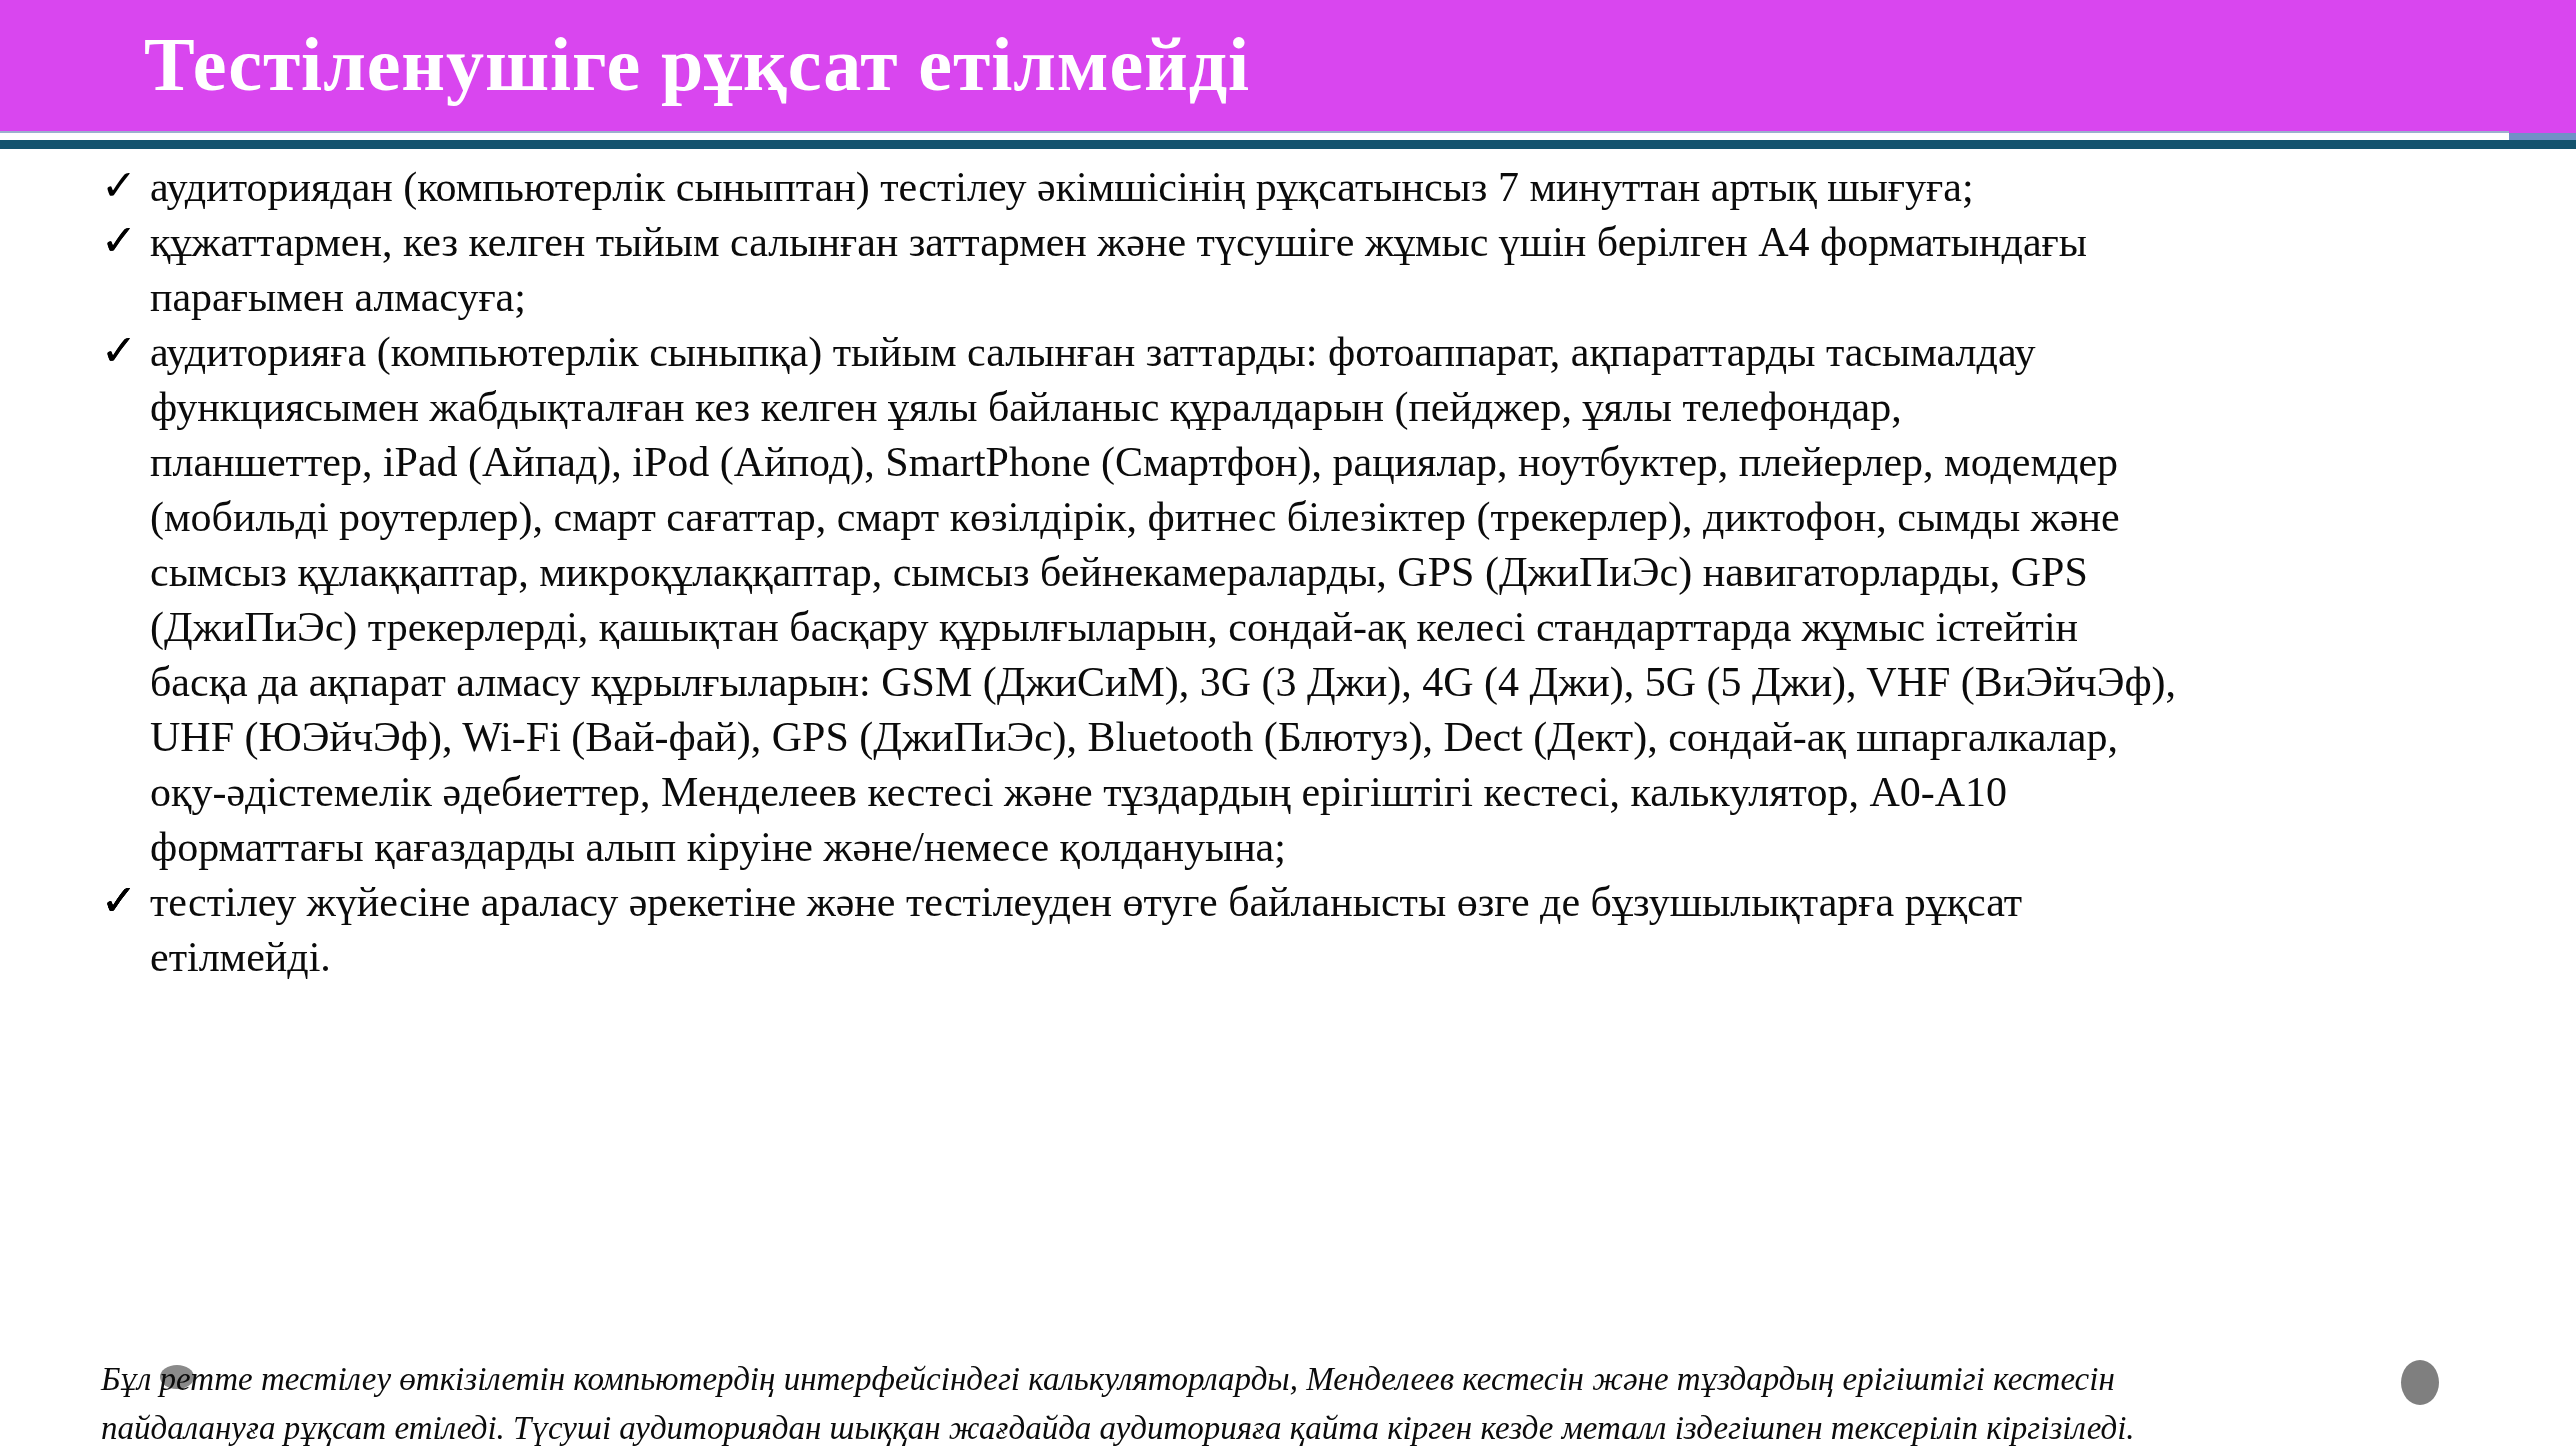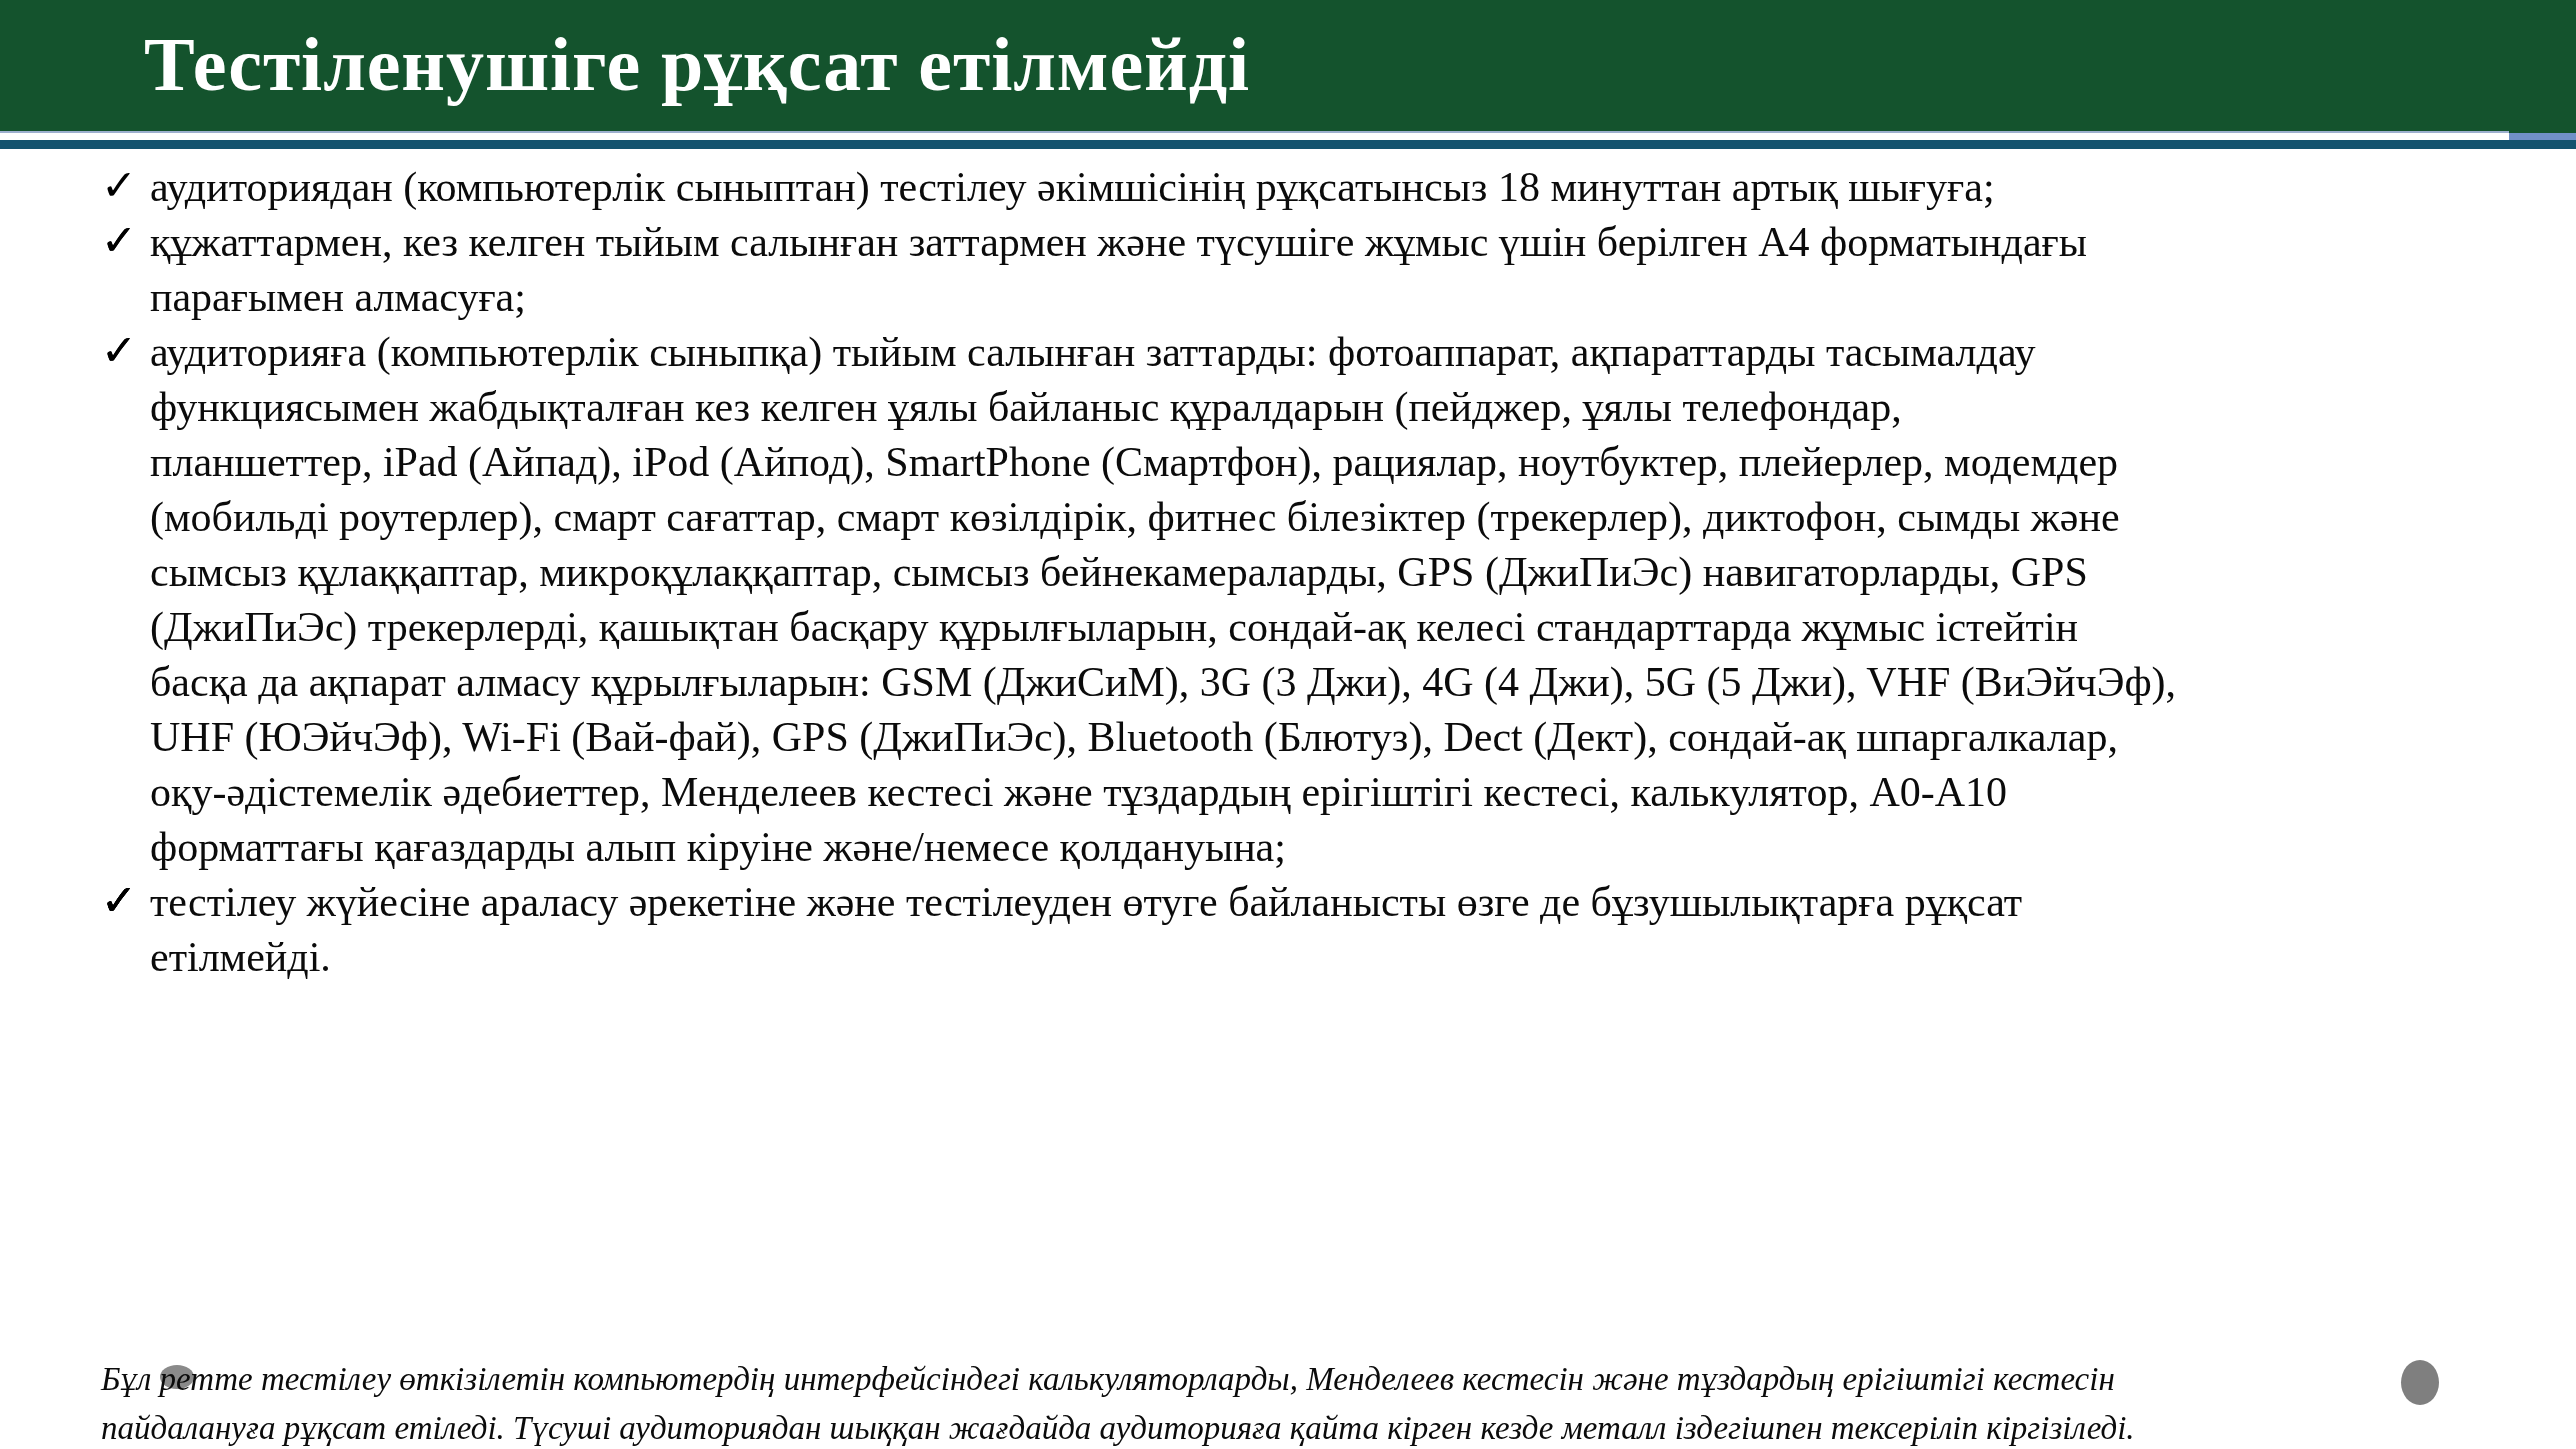--- a/index.html
+++ b/index.html
@@ -5,21 +5,21 @@
   html,body{margin:0;padding:0;}
   body{
     width:2576px;height:1449px;position:relative;overflow:hidden;
     background:#ffffff;
     font-family:"Liberation Serif","DejaVu Serif",serif;
     color:#0b0b0b;
   }
   
   .header-bar{
     position:absolute;left:0;top:0;width:2576px;height:133px;
-    background:#14532d;
+    background:#d946ef;
   }
   .header-bar::after{ 
     content:"";position:absolute;left:0;bottom:0;width:2509px;height:1.7px;
     background:#9DB0CE;
   }
   .header-notch{ 
     position:absolute;left:2509px;top:133px;width:67px;height:6.9px;
     background:#7190C7;
   }
   .slide-title{
@@ -63,21 +63,21 @@
 
 <div class="header-bar">
   <h1 class="slide-title">Тестіленушіге рұқсат етілмейді</h1>
 </div>
 <div class="header-notch"></div>
 <div class="rule"></div>
 
 <ul class="rules">
   <li>
     <span class="check">✓</span>
-    <span class="bullet-text">аудиториядан (компьютерлік сыныптан) тестілеу әкімшісінің рұқсатынсыз 18 минуттан артық шығуға;</span>
+    <span class="bullet-text">аудиториядан (компьютерлік сыныптан) тестілеу әкімшісінің рұқсатынсыз 7 минуттан артық шығуға;</span>
   </li>
 
   <li>
     <span class="check">✓</span>
   </li>
 
   <li>
     <span class="check">✓</span>
     <span class="bullet-text">құжаттармен, кез келген тыйым салынған заттармен және түсушіге жұмыс үшін берілген А4 форматындағы
 парағымен алмасуға;</span>

